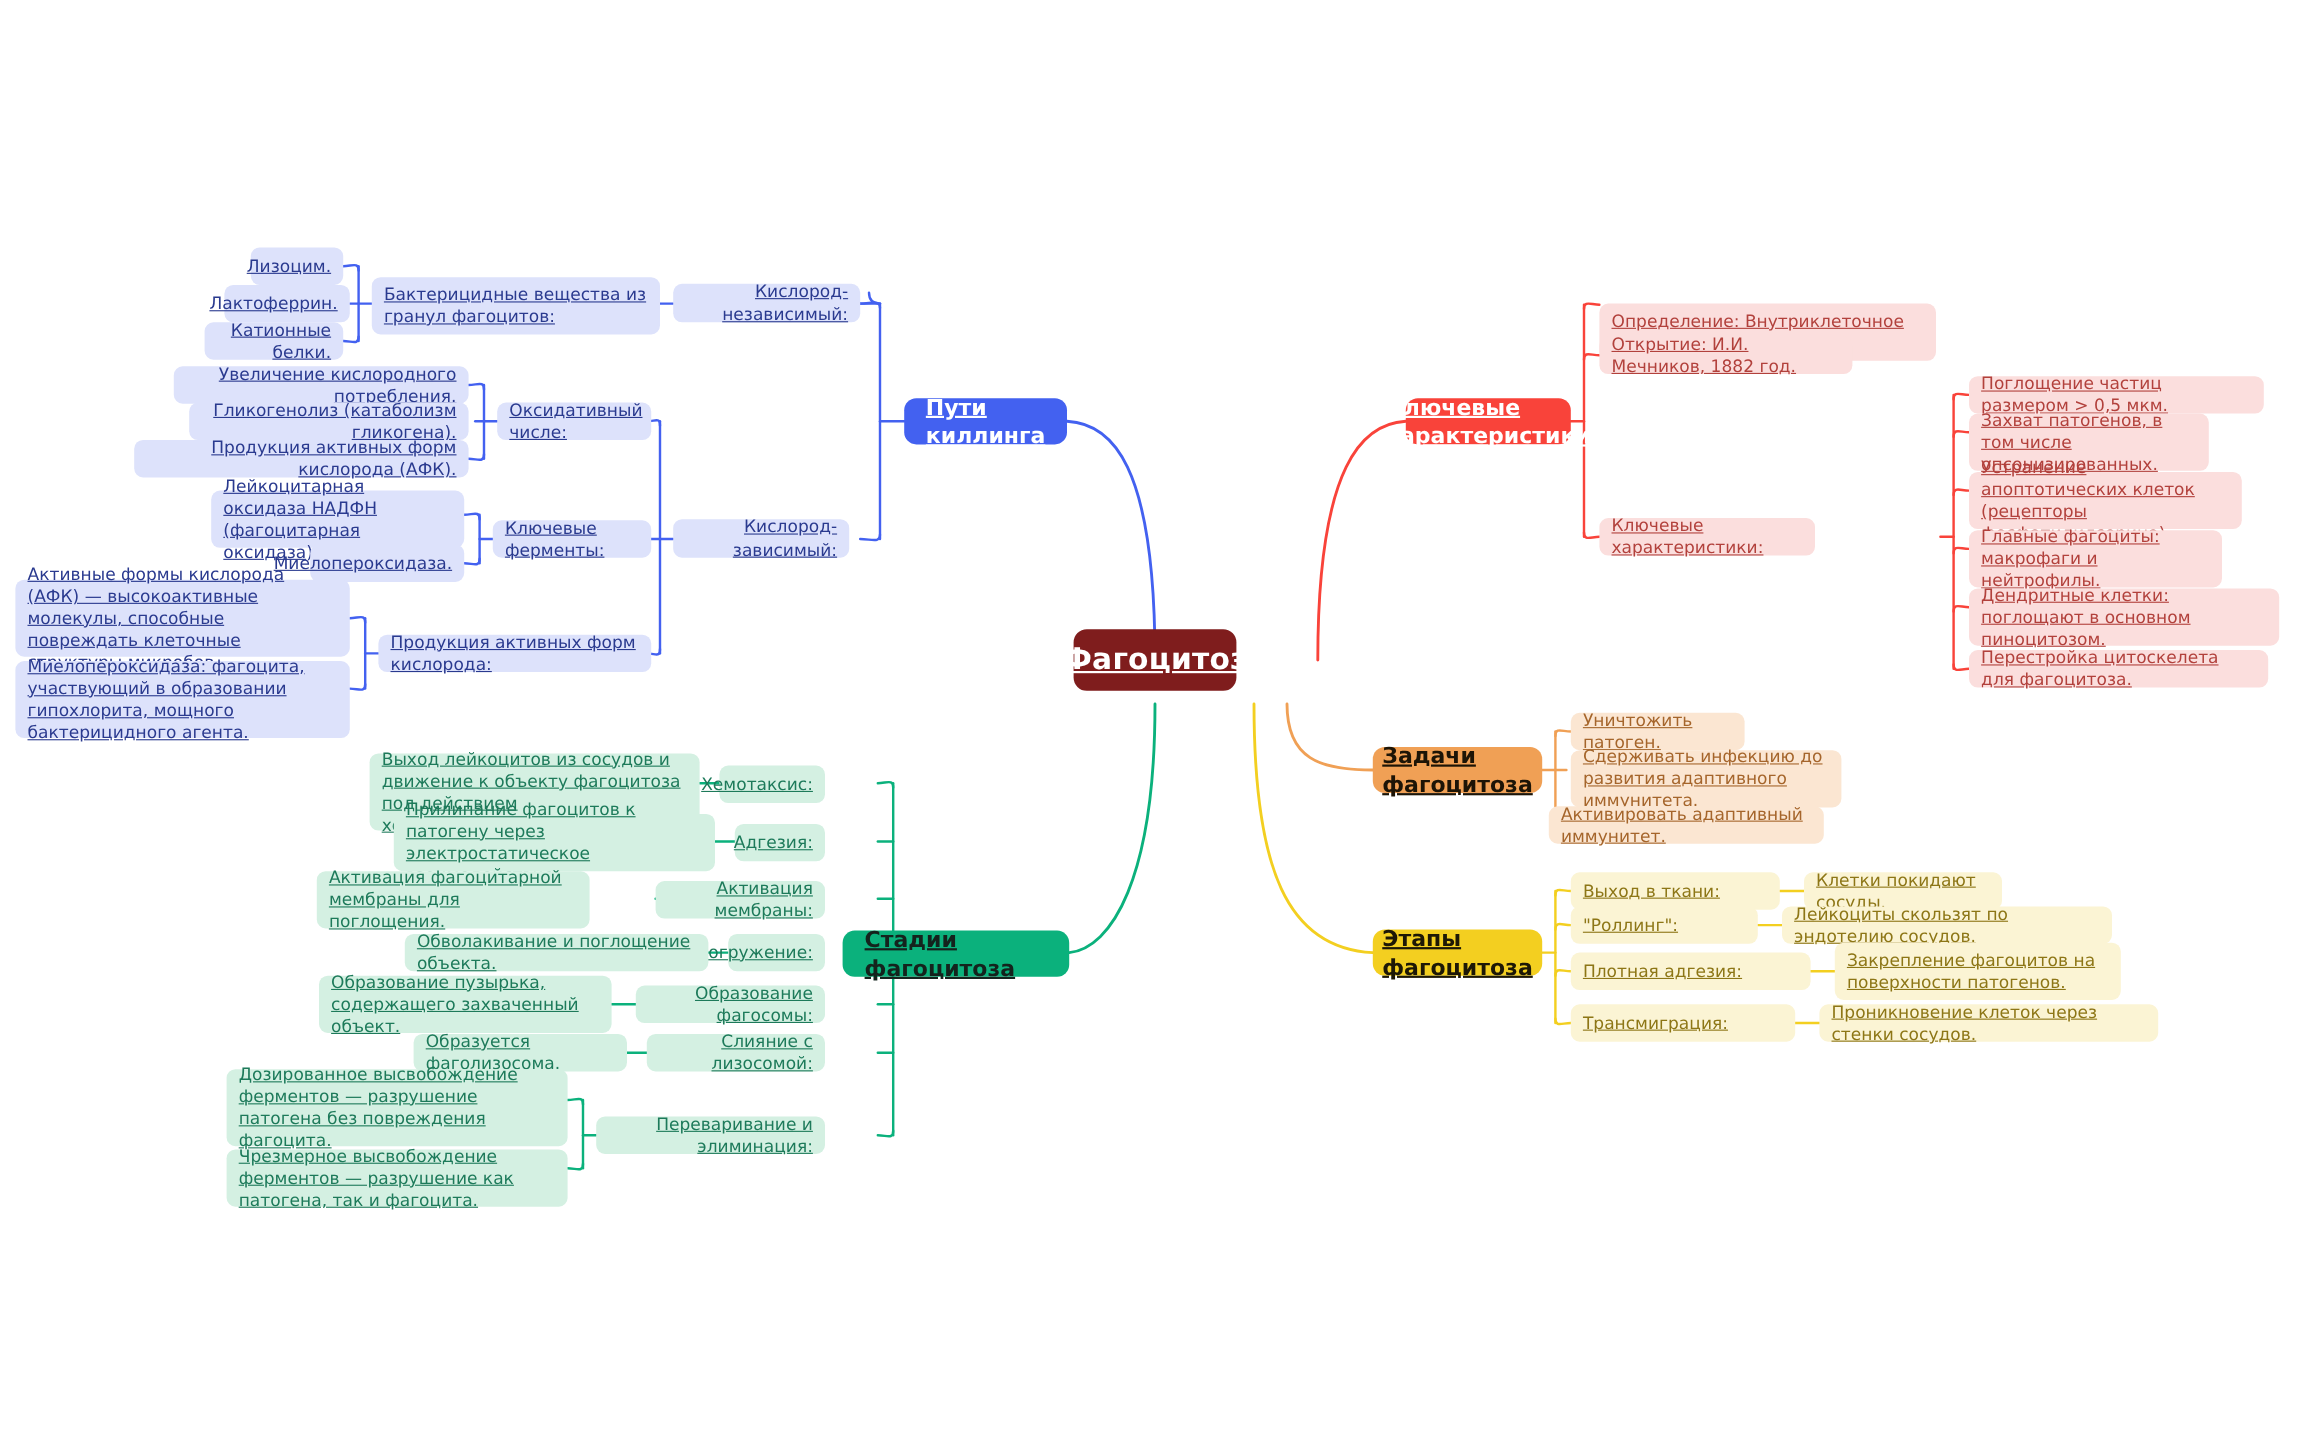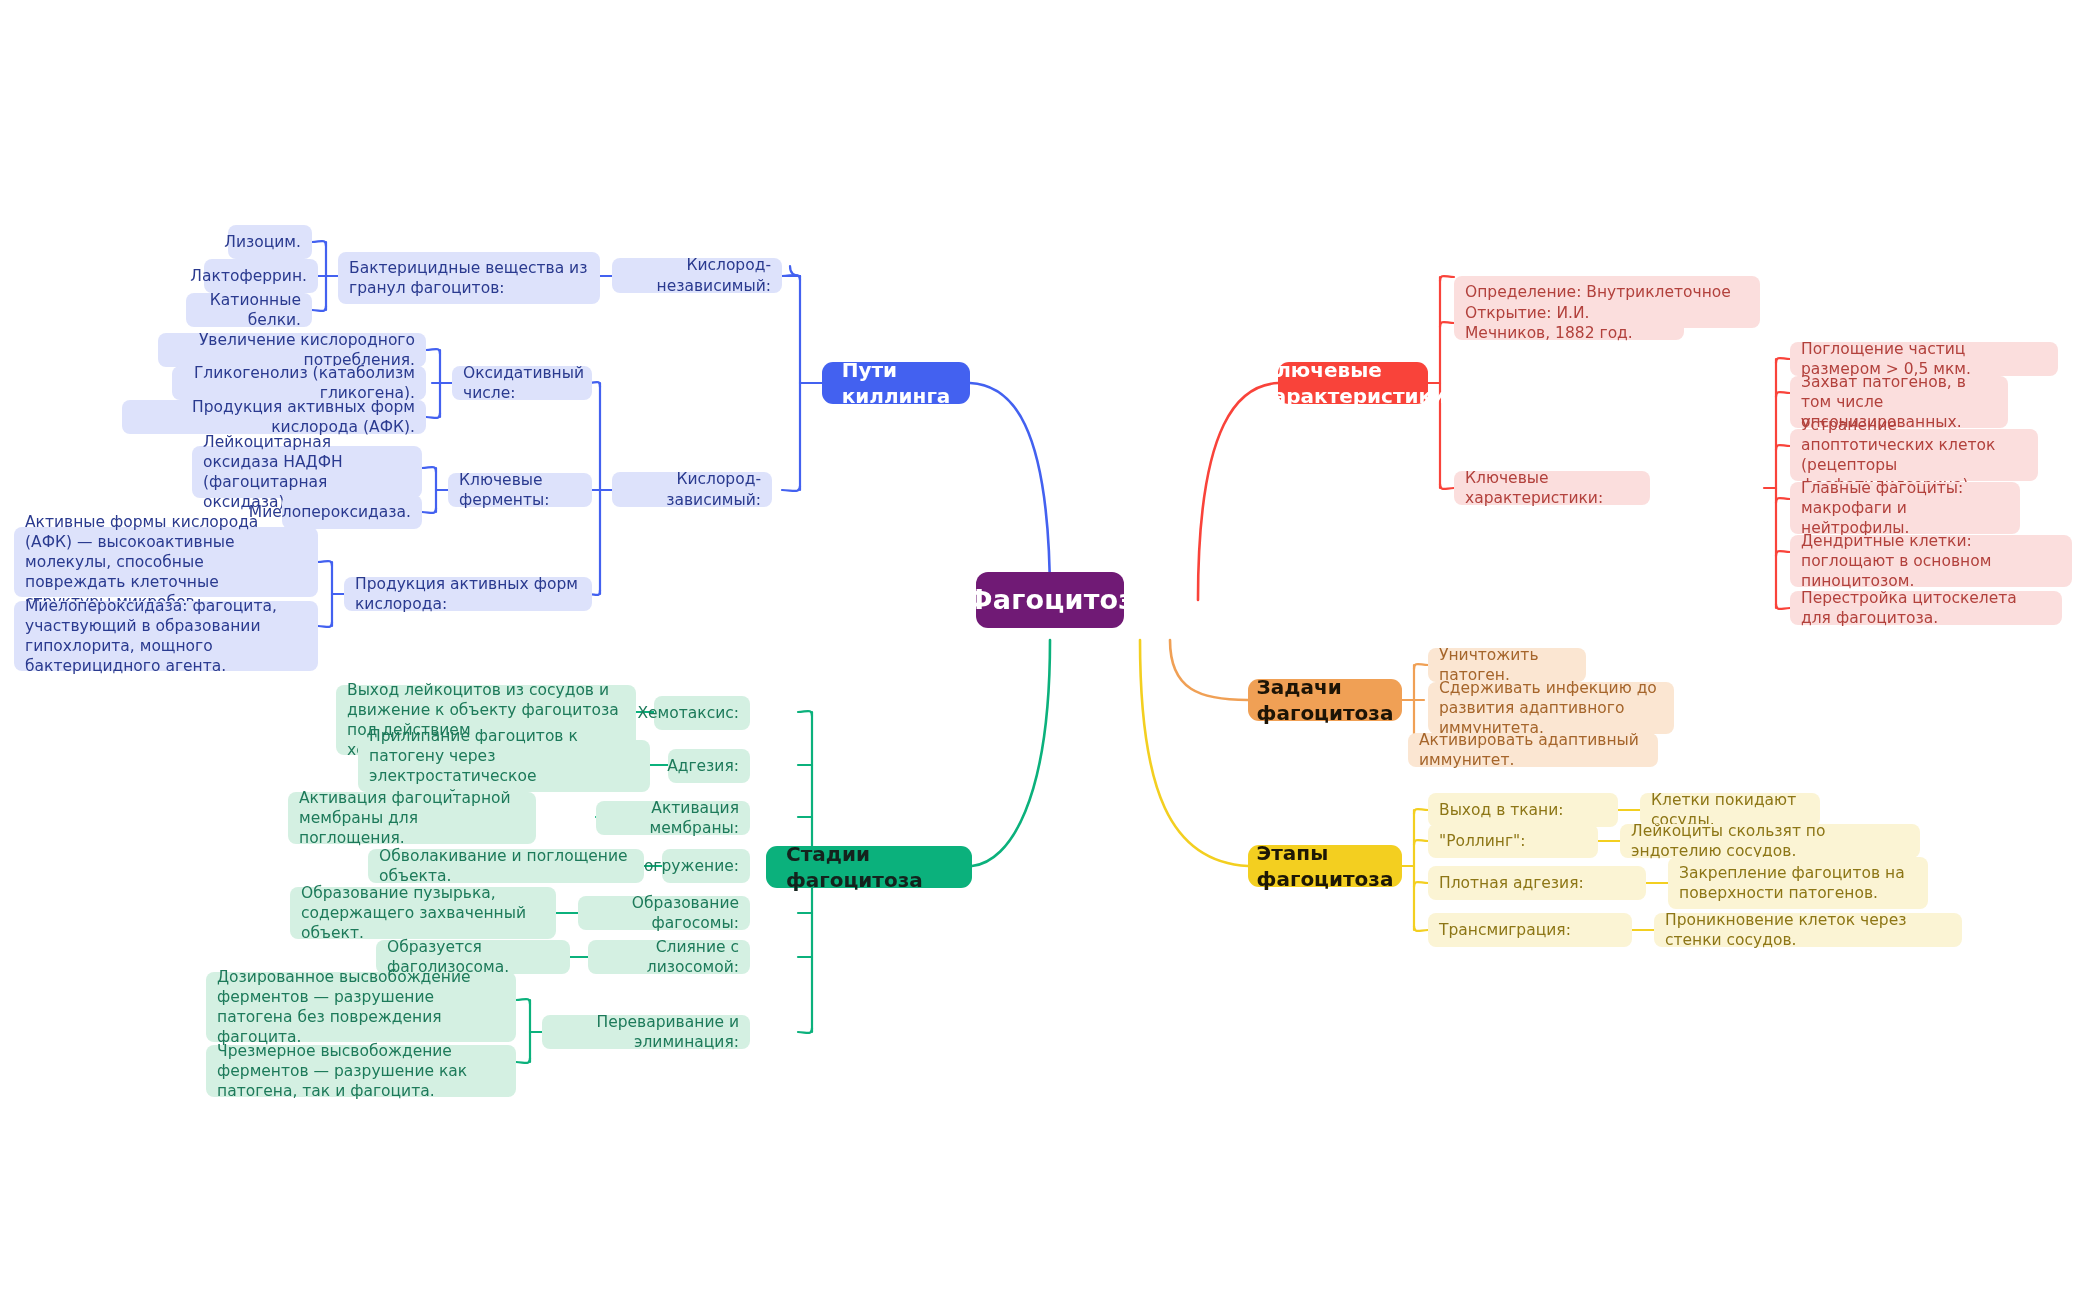--- a/index.html
+++ b/index.html
@@ -12,25 +12,26 @@
   #canvas{position:absolute;inset:0;width:2098px;height:1300px;}
   svg.links{position:absolute;left:0;top:0;width:2098px;height:1300px;pointer-events:none;}
   svg.links path{fill:none;stroke-linecap:round;stroke-linejoin:round;}
 
   .node{
     position:absolute;box-sizing:border-box;
     border-radius:9px;
     display:flex;align-items:center;
     line-height:1.30;
     white-space:pre-line;
+    text-decoration:underline;
   }
 
   
   .root{
-    background:#701a75;color:#ffffff;
+    background:#7f1d1d;color:#ffffff;
     border-radius:12px;
     font-size:27px;font-weight:700;
     padding:0 26px;justify-content:center;
     letter-spacing:.2px;
   }
 
   
   .l1{color:#111;font-size:20px;font-weight:700;padding:0 20px;justify-content:center;border-radius:11px;}
   .l1.blue{background:#4361f0;color:#fff;}
   .l1.red{background:#f9433a;color:#fff;}

